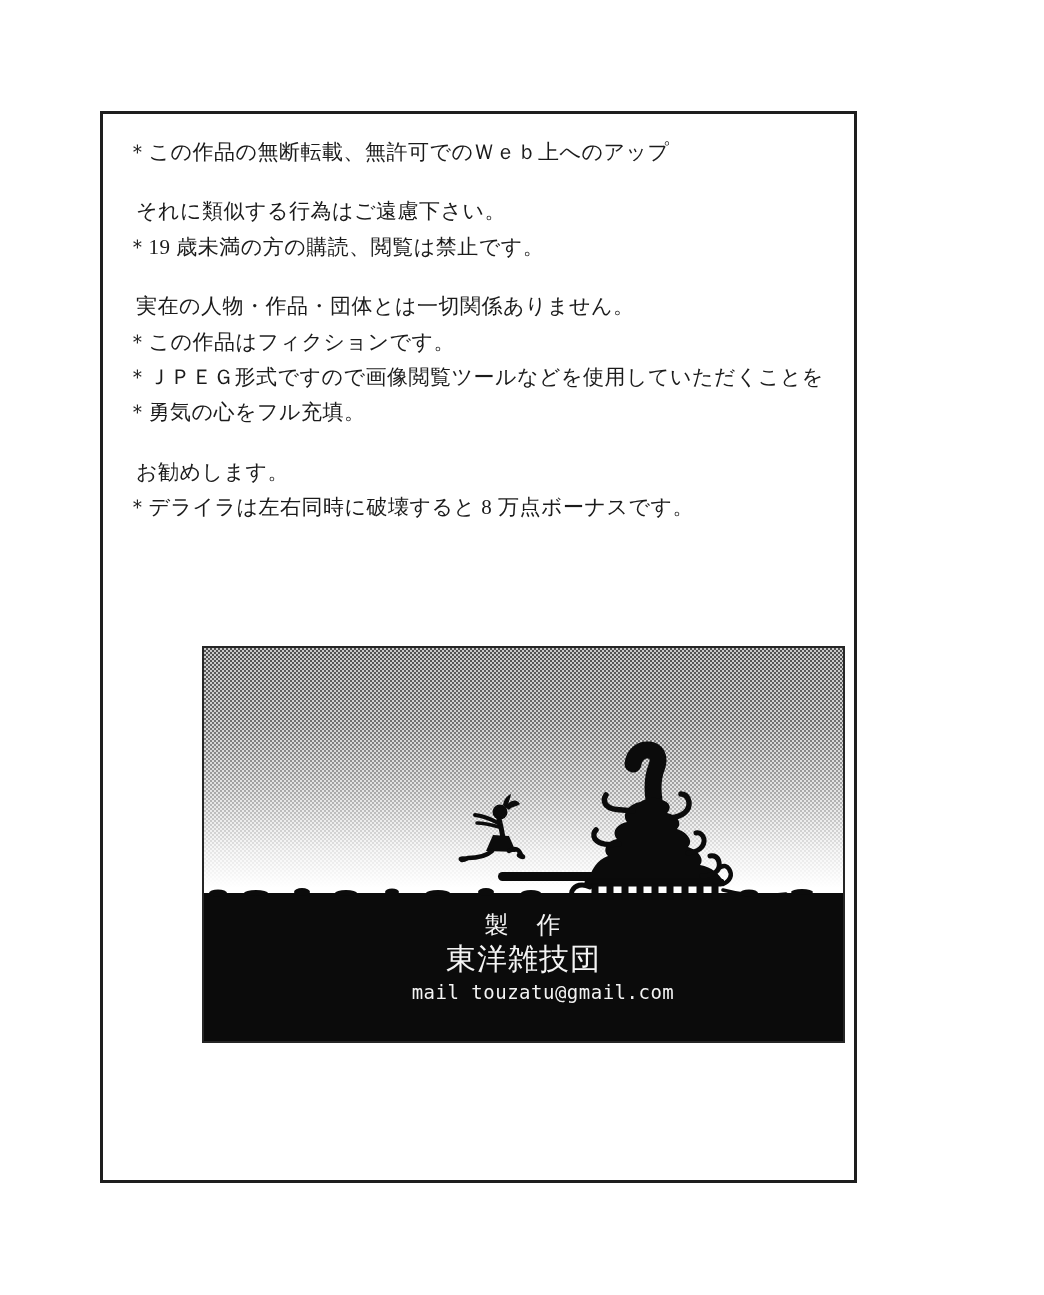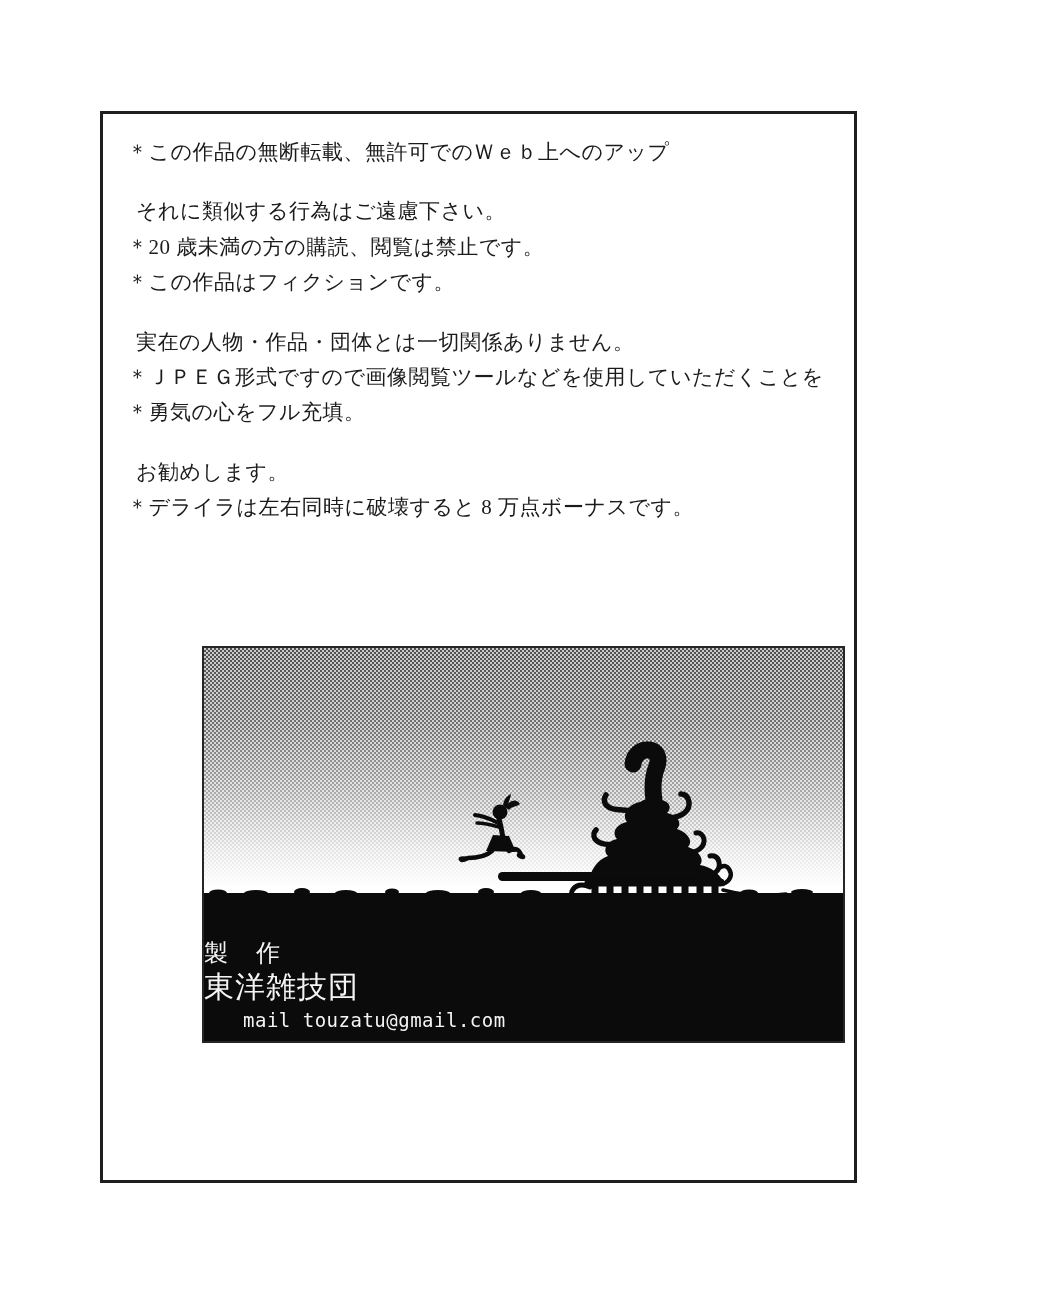--- a/index.html
+++ b/index.html
@@ -39,41 +39,41 @@
         rgba(255,255,255,0) 0%,
         rgba(255,255,255,0.18) 30%,
         rgba(255,255,255,0.5) 58%,
         rgba(255,255,255,0.85) 82%,
         #ffffff 97%),
       conic-gradient(#4f4f4f 25%, #c9c9c9 0 50%, #4f4f4f 0 75%, #c9c9c9 0);
     background-size:100% 100%, 4px 4px;
   }
   svg.scene{ position:absolute; left:0; top:0; }
   .credit-text{
-    position:absolute; left:0; top:288px; width:639px;
-    color:#f4f4f4;
+    position:absolute; left:0; top:260px; width:639px;
+    text-align:center; color:#f4f4f4;
   }
   .credit-text .row1{ font-size:24px; line-height:34px; letter-spacing:2px; }
   .credit-text .row2{ font-size:30px; line-height:33px; letter-spacing:1px; }
   .credit-text .row3{
     font-family:"DejaVu Sans Mono","Liberation Mono",monospace;
     font-size:19px; line-height:34px; letter-spacing:0.5px;margin-left:39px;
   }
 </style>
 </head>
 <body>
 
 <div class="frame">
 
   <div class="disclaimer">
     <div class="line">＊この作品の無断転載、無許可でのＷｅｂ上へのアップ</div>
     <div class="line cont">それに類似する行為はご遠慮下さい。</div>
-    <div class="line">＊20 歳未満の方の購読、閲覧は禁止です。</div>
+    <div class="line">＊19 歳未満の方の購読、閲覧は禁止です。</div>
+    <div class="line cont">実在の人物・作品・団体とは一切関係ありません。</div>
     <div class="line">＊この作品はフィクションです。</div>
-    <div class="line cont">実在の人物・作品・団体とは一切関係ありません。</div>
     <div class="line">＊ＪＰＥＧ形式ですので画像閲覧ツールなどを使用していただくことを</div>
     <div class="line">＊勇気の心をフル充填。</div>
     <div class="line cont">お勧めします。</div>
     <div class="line">＊デライラは左右同時に破壊すると 8 万点ボーナスです。</div>
   </div>
 
   <figure class="credits-fig">
     <div class="sky"></div>
 
     <svg class="scene" width="639" height="393" viewBox="0 0 639 393">

